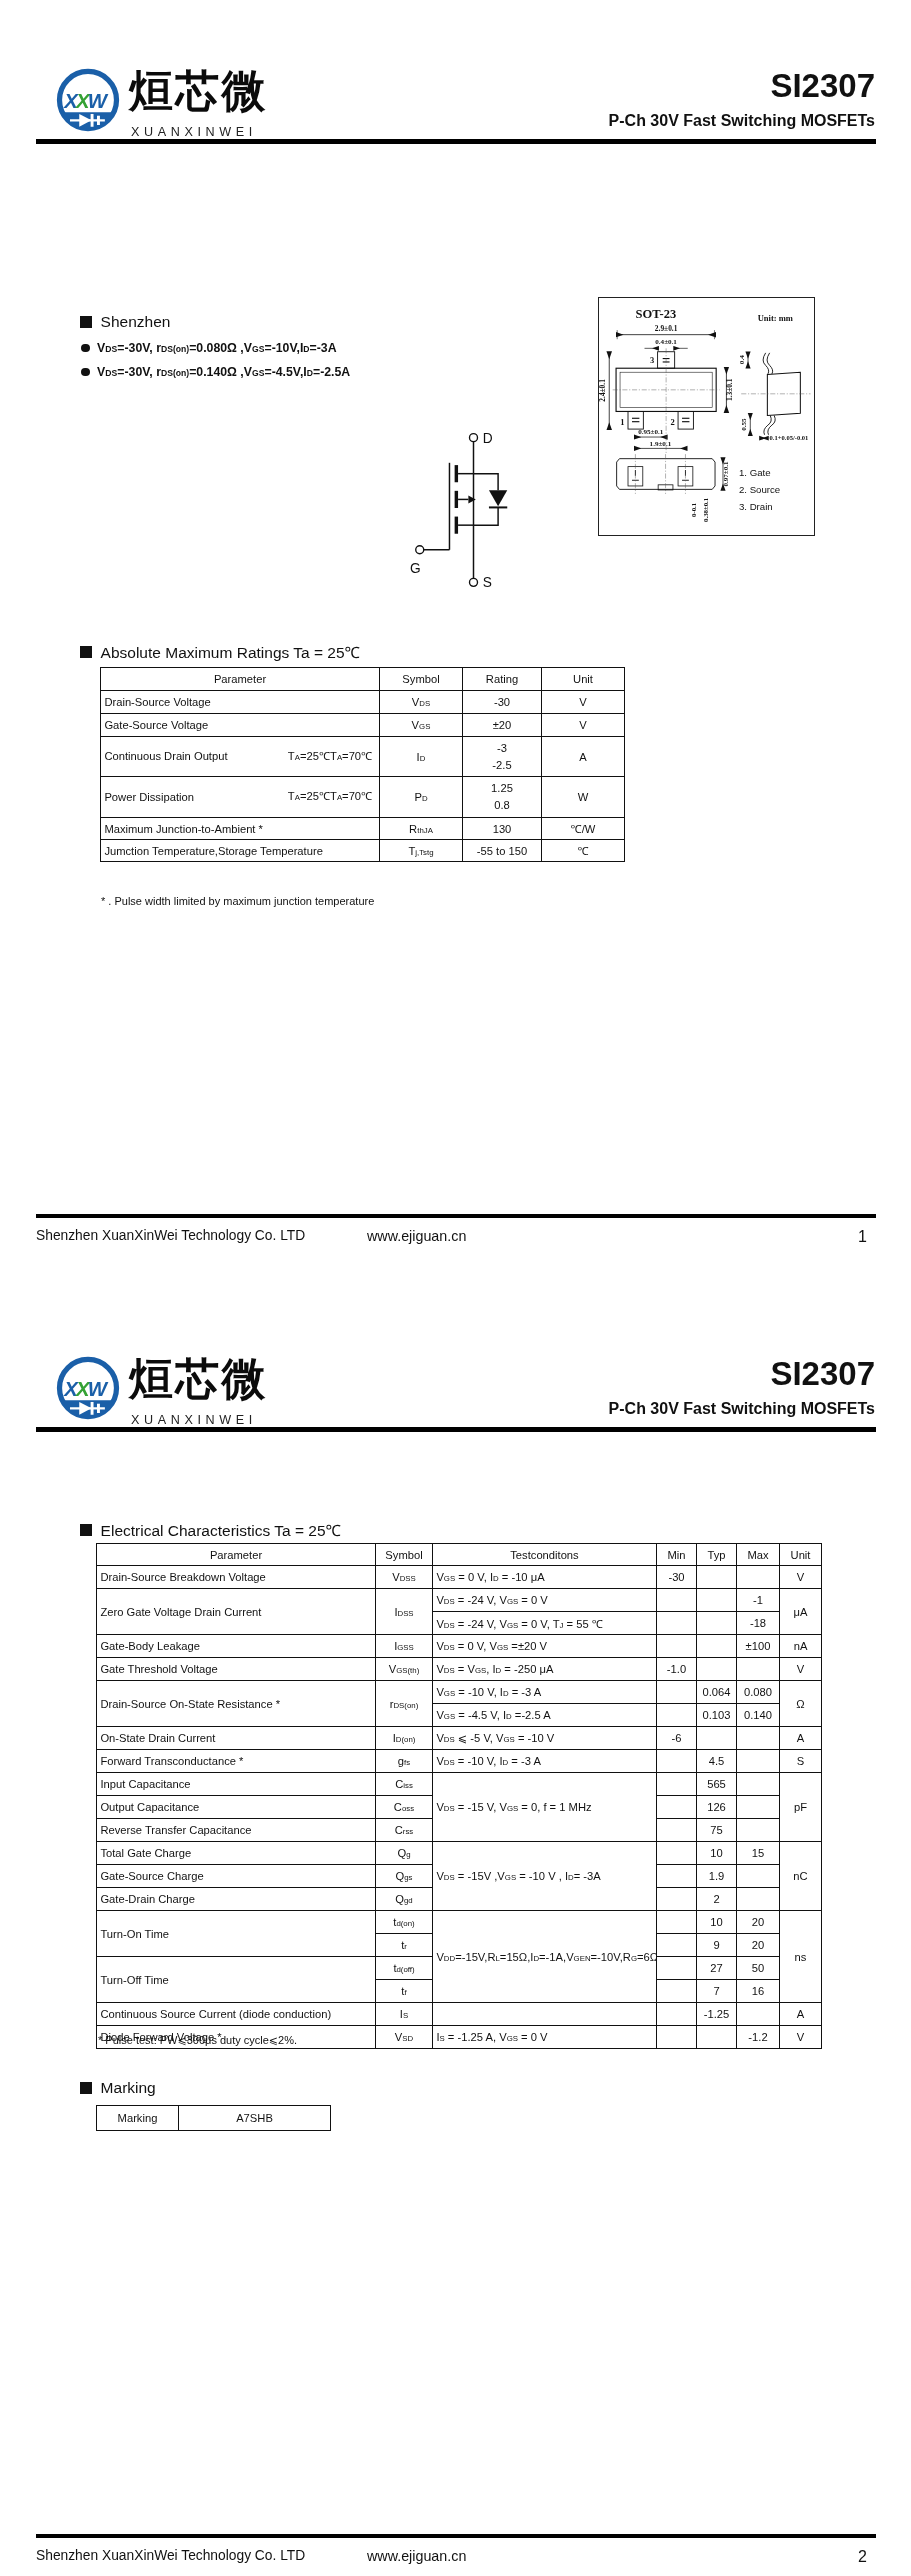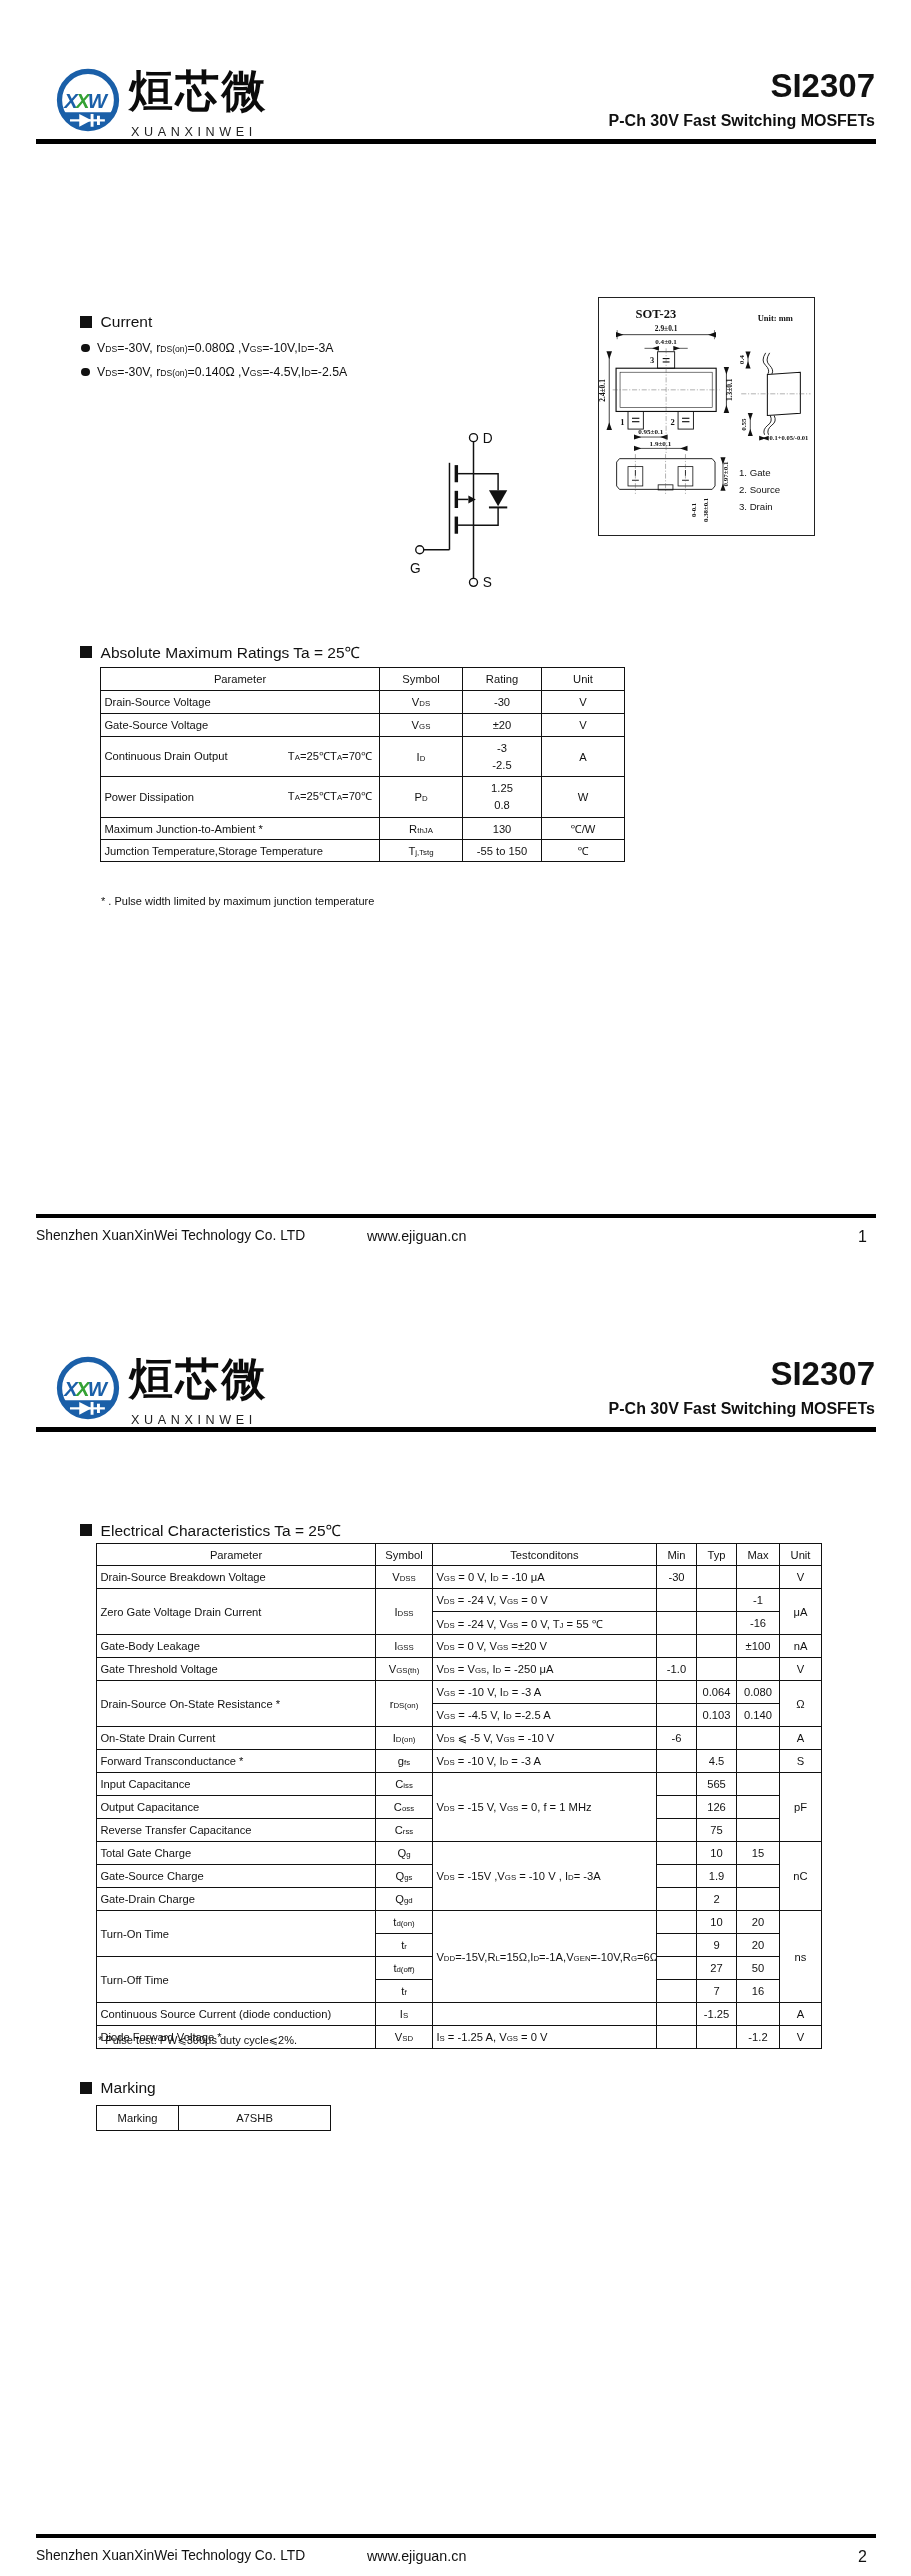--- a/index.html
+++ b/index.html
@@ -9,21 +9,21 @@
   
   .logo-mark{position:absolute;left:56px;top:68px;width:64px;height:64px;}
   .brand-cn{position:absolute;left:129px;top:69px;font-size:44px;font-weight:700;letter-spacing:2.3px;color:#0b0b0b;line-height:1;}
   .brand-en{position:absolute;left:131px;top:125px;font-size:12.6px;letter-spacing:4.6px;color:#222;}
   .part-no{position:absolute;right:37px;top:69px;font-size:33px;font-weight:bold;text-align:right;line-height:1;}
   .part-sub{position:absolute;right:37px;top:112px;font-size:16px;font-weight:bold;text-align:right;}
   .hrule{position:absolute;left:36px;right:36px;top:139px;height:4.6px;background:#000;}
   
   .sec{position:absolute;display:flex;align-items:center;font-size:15.5px;color:#111;}
   .sqm{display:inline-block;width:12px;height:12px;background:#111;margin-right:8.6px;}
-  .feat-item{position:absolute;display:flex;align-items:center;font-size:12.3px;}
+  .feat-item{position:absolute;display:flex;align-items:center;font-size:12.3px;font-weight:bold;}
   .bullet{display:inline-block;width:8.6px;height:8.6px;border-radius:50%;background:#111;margin-right:7.5px;flex:0 0 auto;}
   
   table.t{border-collapse:collapse;table-layout:fixed;border:1.7px solid #111;}
   table.t td,table.t th{border:1.1px solid #111;font-weight:normal;font-size:11.2px;padding:0 3.4px;overflow:hidden;}
   table.t th{border-bottom:1.7px solid #111;}
   .tc{text-align:center;}
   .tl{text-align:left;}
   .pline{display:flex;justify-content:space-between;align-items:center;}
   .conds{display:flex;flex-direction:row;text-align:right;line-height:1.55;padding-right:3.4px;}
   .rstack{line-height:1.5;}
@@ -57,21 +57,21 @@
     </svg>
     <div class="brand-cn">烜芯微</div>
     <div class="brand-en">XUANXINWEI</div>
     <div class="part-no">SI2307</div>
     <div class="part-sub">P-Ch 30V Fast Switching MOSFETs</div>
     <div class="hrule"></div>
   </div>
 
   <div class="sec" style="left:80px;top:313px;">
     <span class="sqm"></span>
-    <span>Current</span>
+    <span>Shenzhen</span>
   </div>
   <div class="feat-item" style="left:81px;top:341px;">
     <span class="bullet"></span>
     <span>V<span class="ss">DS</span>=-30V, r<span class="ss">DS(on)</span>=0.080Ω ,V<span class="ss">GS</span>=-10V,I<span class="ss">D</span>=-3A</span>
   </div>
   <div class="feat-item" style="left:81px;top:365px;">
     <span class="bullet"></span>
     <span>V<span class="ss">DS</span>=-30V, r<span class="ss">DS(on)</span>=0.140Ω ,V<span class="ss">GS</span>=-4.5V,I<span class="ss">D</span>=-2.5A</span>
   </div>
 
@@ -339,21 +339,21 @@
       <td class="tl">V<span class="ss">DS</span> = -24 V, V<span class="ss">GS</span> = 0 V</td>
       <td class="tc"></td>
       <td class="tc"></td>
       <td class="tc">-1</td>
       <td class="tc" rowspan="2">μA</td>
     </tr>
     <tr style="height:23px">
       <td class="tl">V<span class="ss">DS</span> = -24 V, V<span class="ss">GS</span> = 0 V, T<span class="ss">J</span> = 55 ℃</td>
       <td class="tc"></td>
       <td class="tc"></td>
-      <td class="tc">-16</td>
+      <td class="tc">-18</td>
     </tr>
     <tr style="height:23px">
       <td class="tl">Gate-Body Leakage</td>
       <td class="tc">I<span class="ss">GSS</span></td>
       <td class="tl">V<span class="ss">DS</span> = 0 V, V<span class="ss">GS</span> =±20 V</td>
       <td class="tc"></td>
       <td class="tc"></td>
       <td class="tc">±100</td>
       <td class="tc">nA</td>
     </tr>

